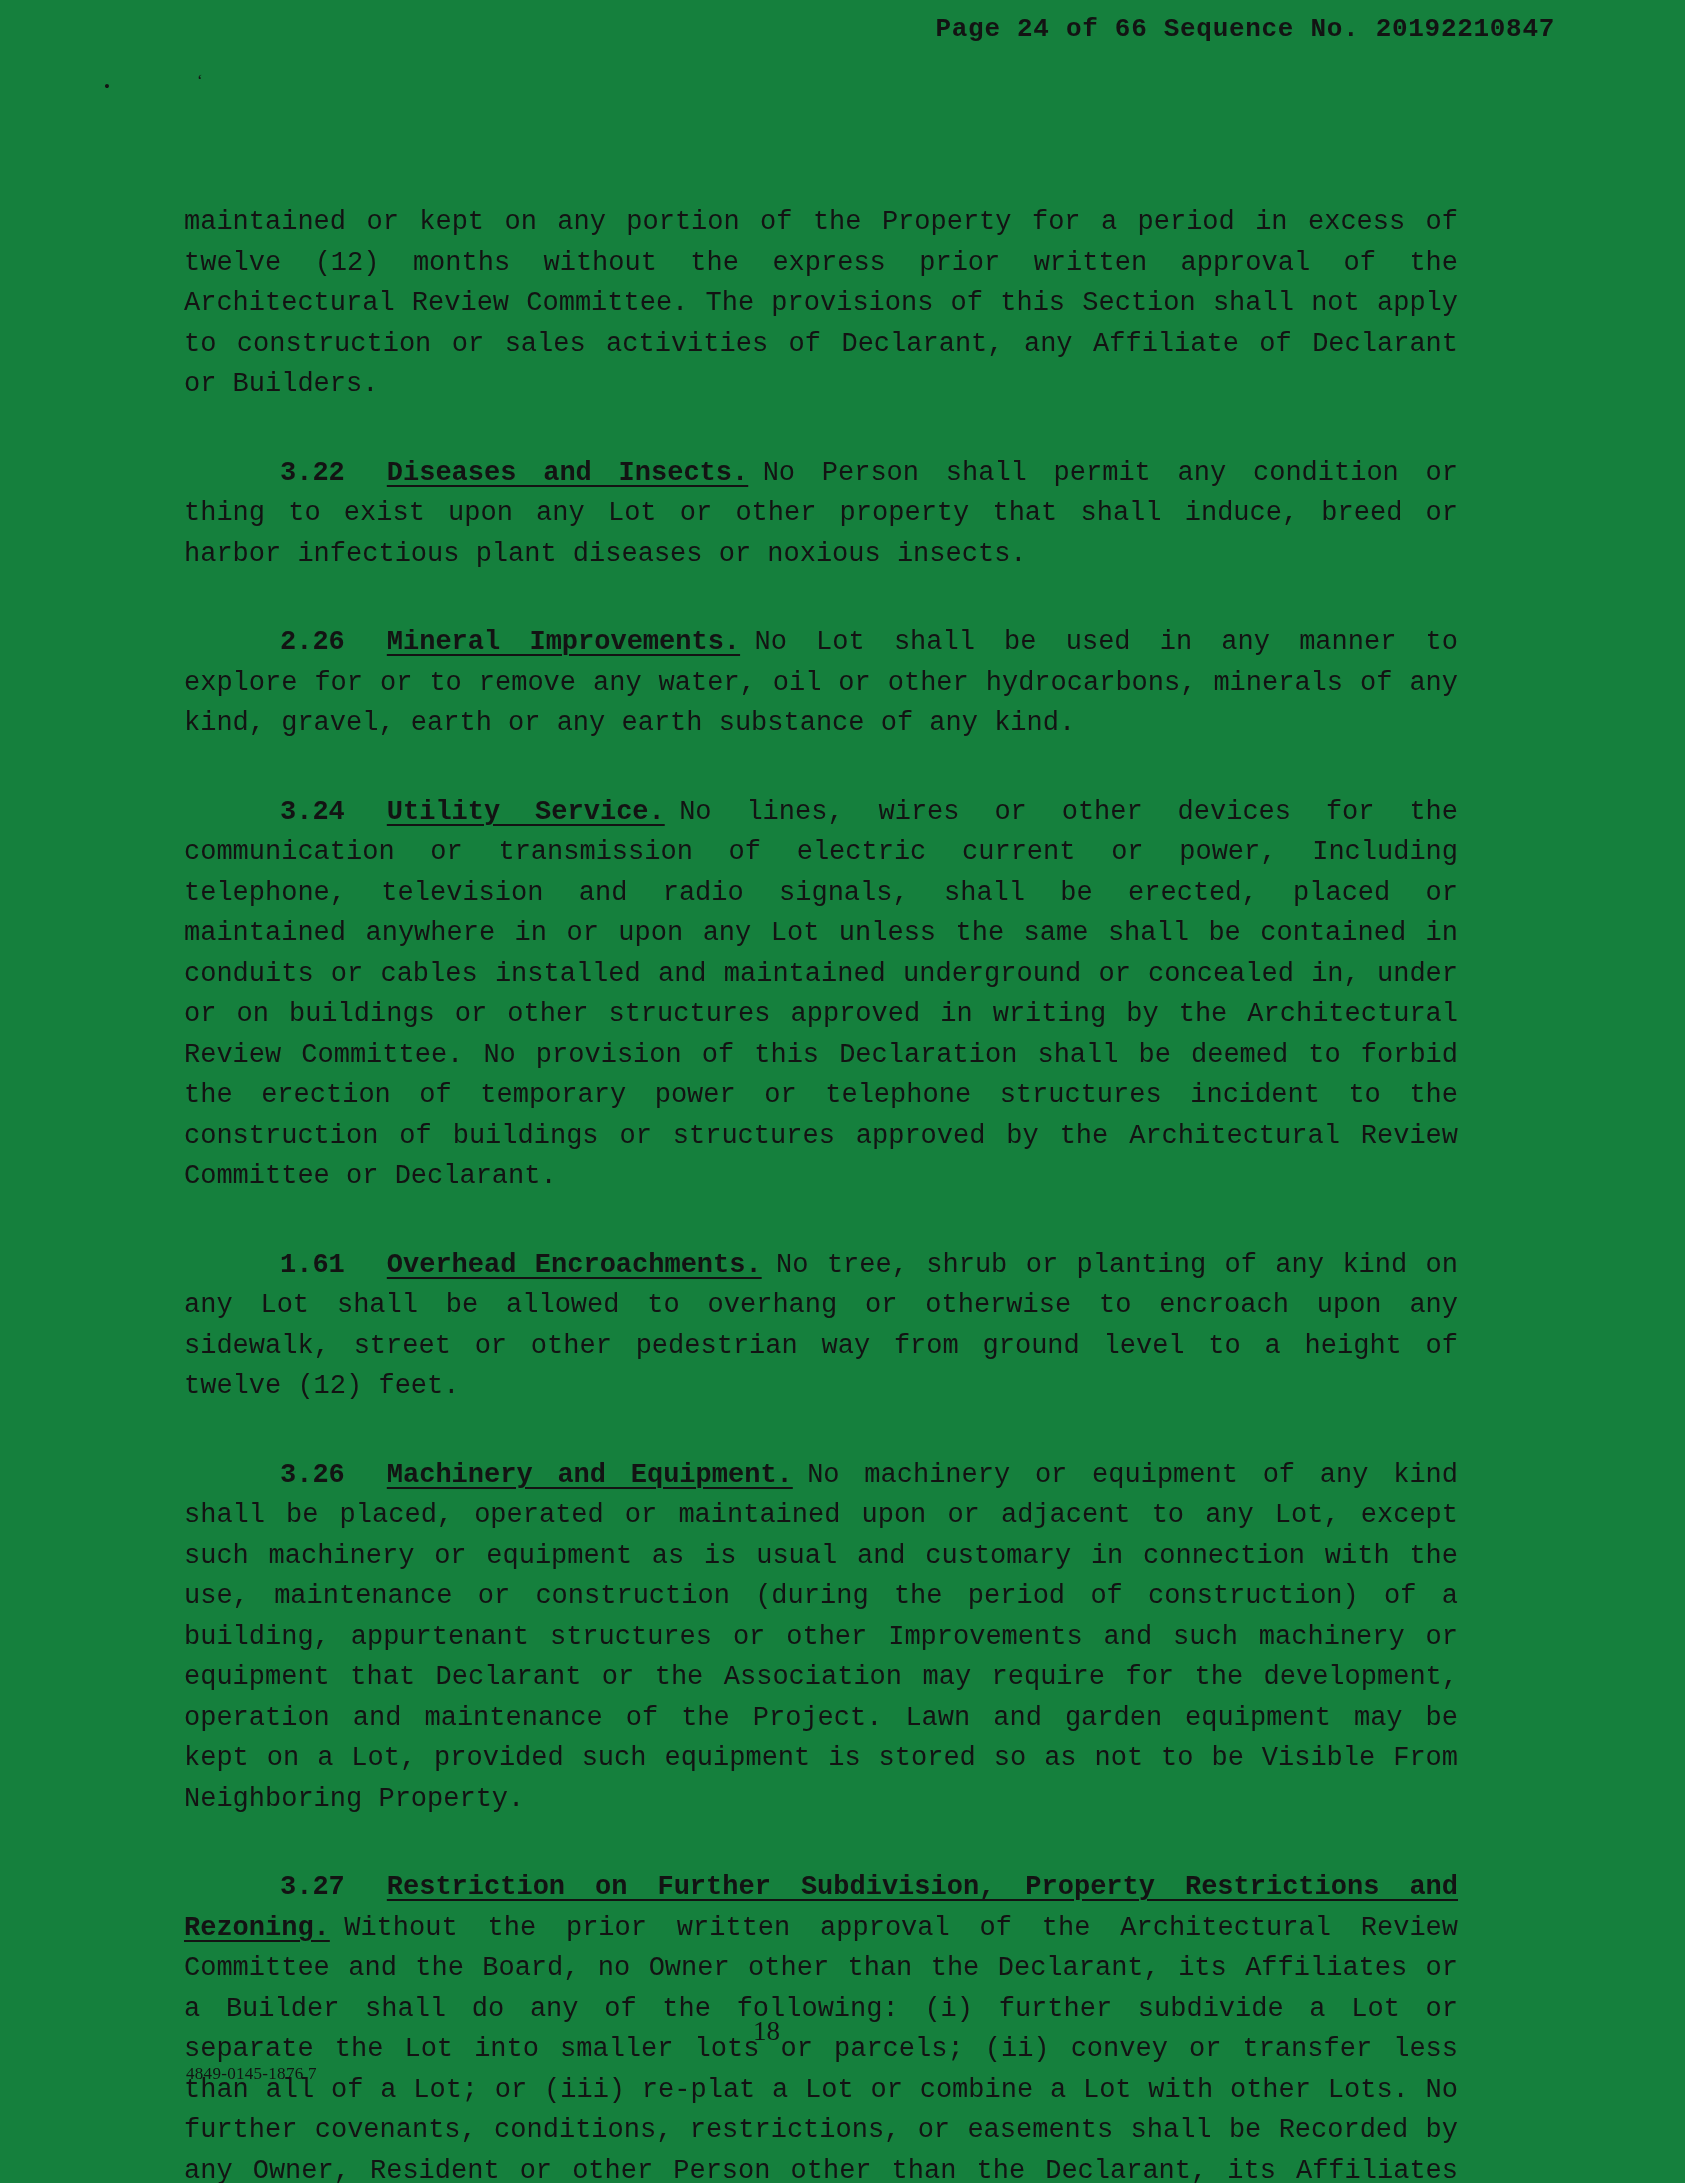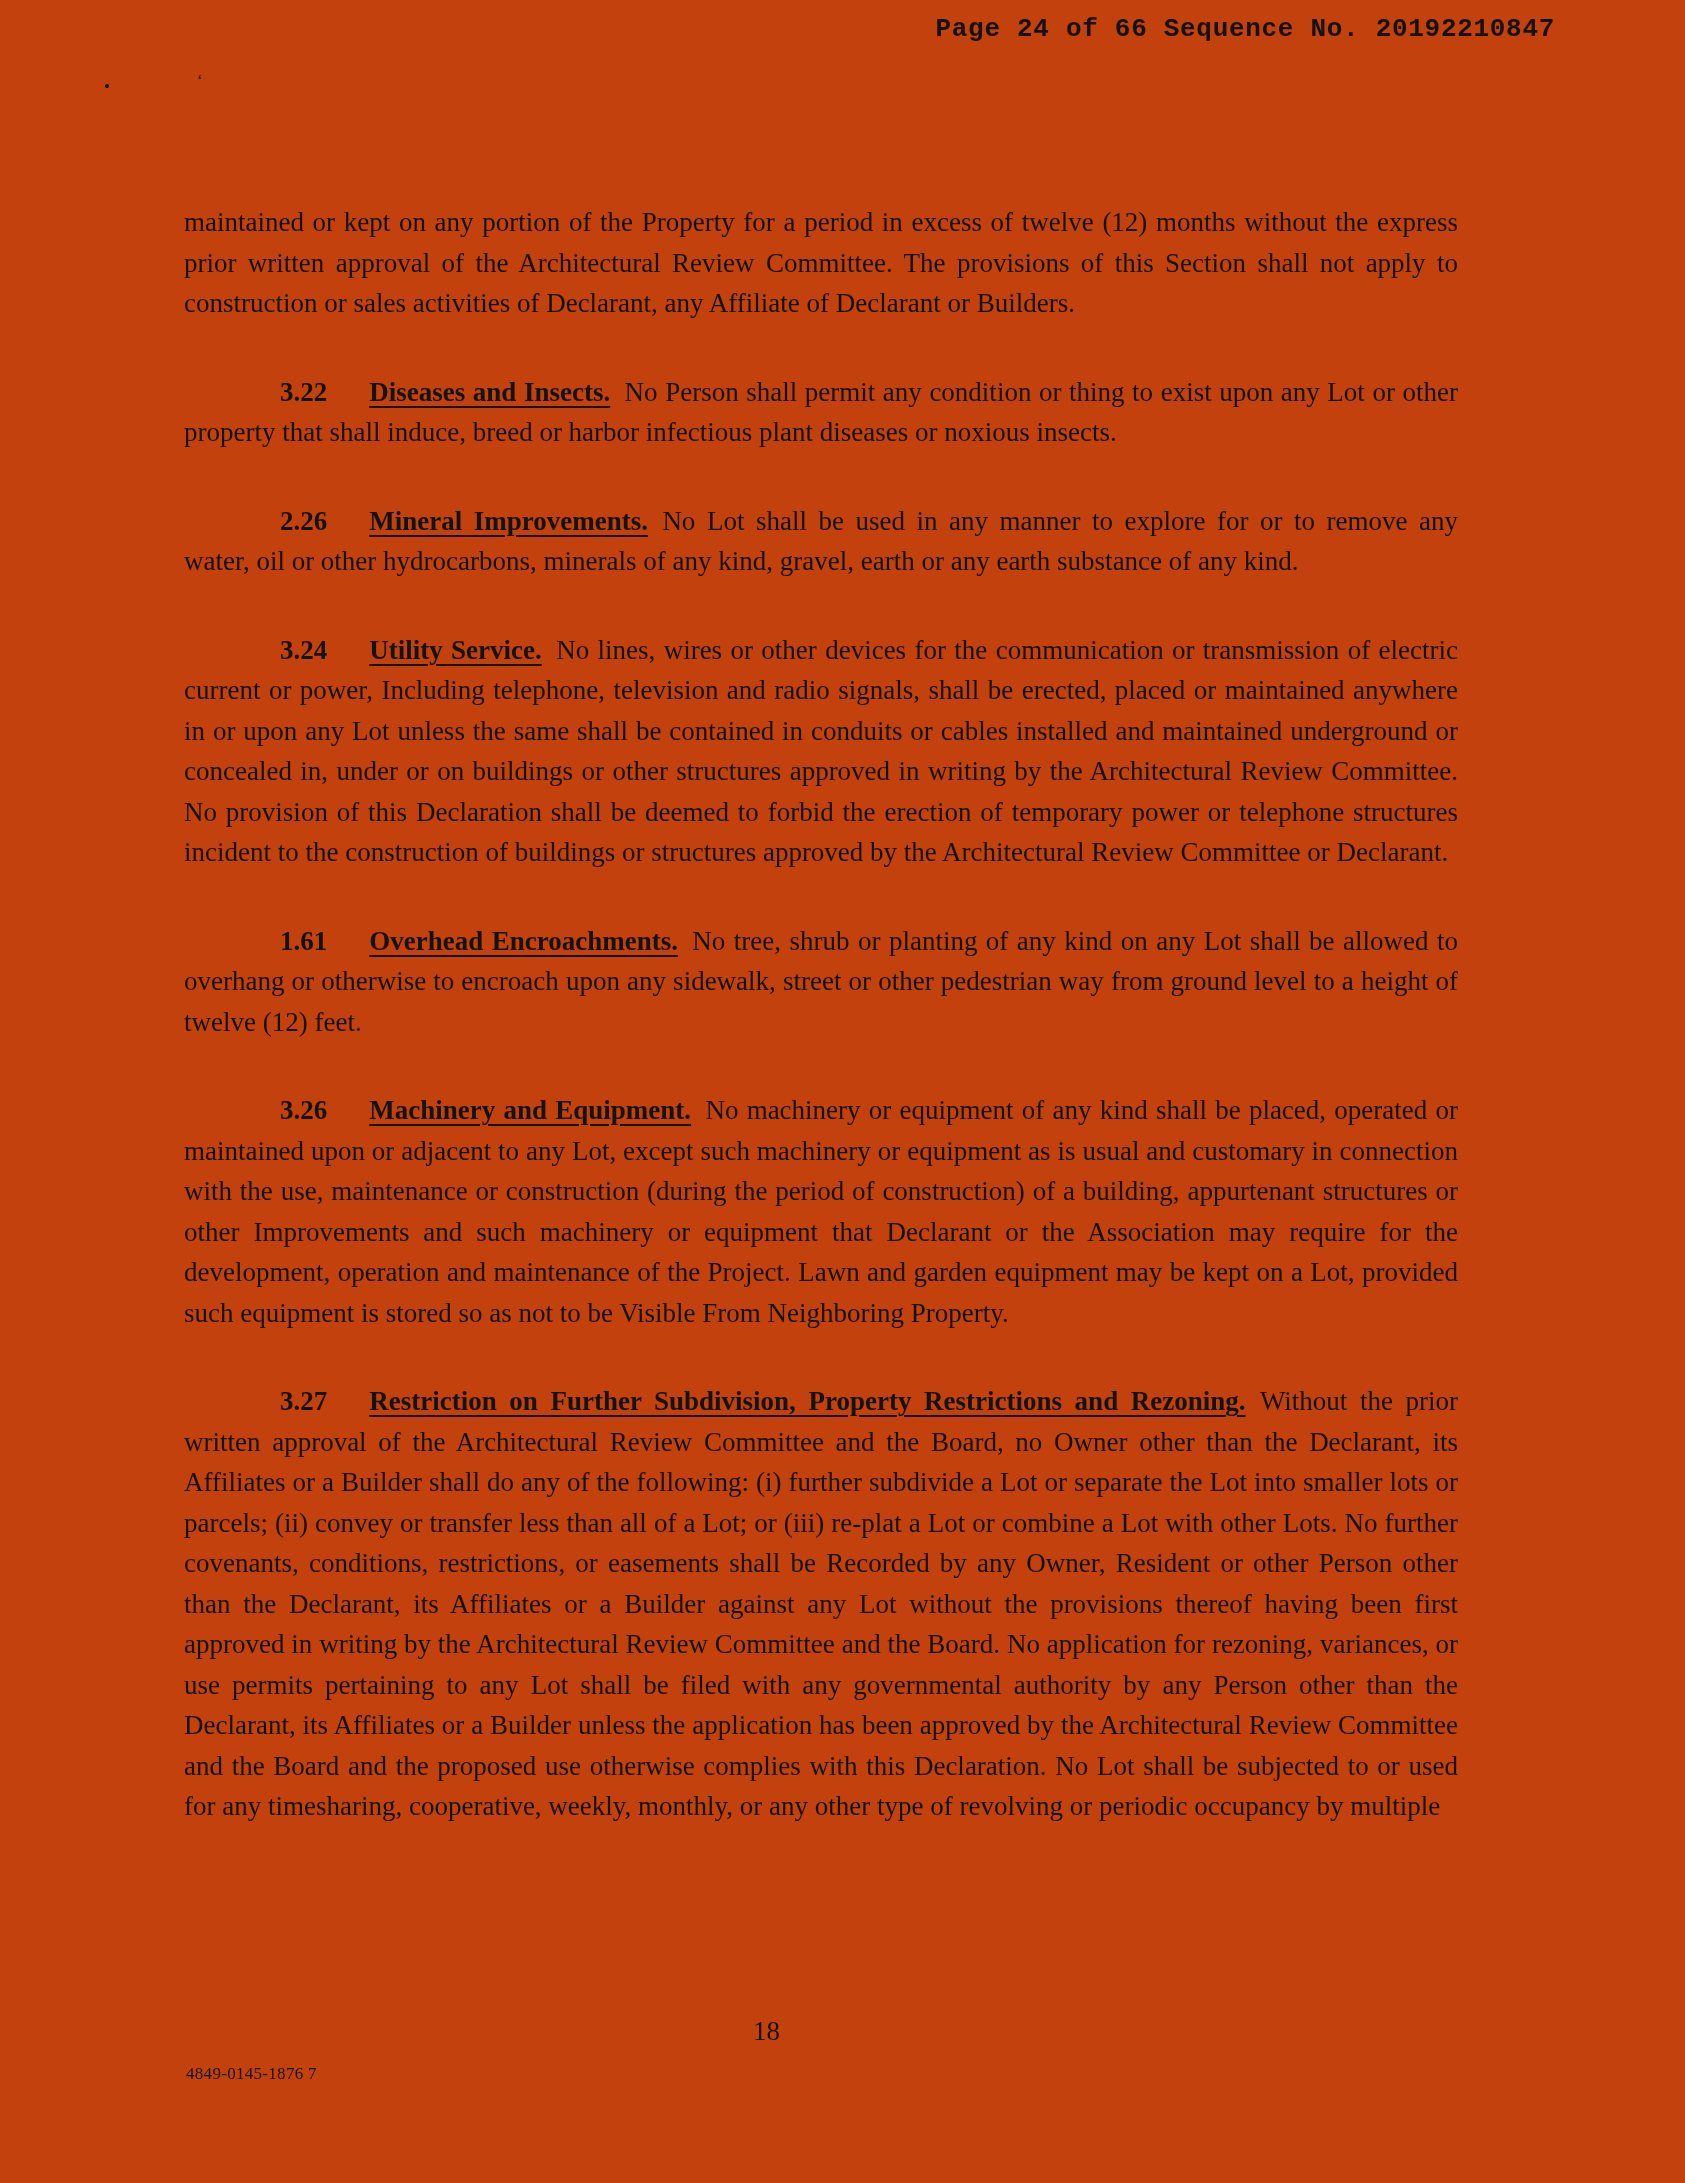--- a/index.html
+++ b/index.html
@@ -1,20 +1,20 @@
 <!DOCTYPE html>
 <html style="font-size:10.5px"><head>
 <meta charset="utf-8">
 <style>
   html, body { margin: 0; padding: 0; background: #e8e8e8; }
   .page {
     position: relative;
     width: 1685px;
     height: 2183px;
-    background: #c2410c;
+    background: #15803d;
     font-family: "Liberation Serif", serif;
     color: #131313;
     overflow: hidden;
   }
   .page-header {
     position: absolute;
     top: 14.4px;
     right: 130px;
     font-family: "Liberation Mono", "DejaVu Sans Mono", monospace;
     font-size: 26px;
@@ -38,20 +38,21 @@
     position: absolute;
     left: 184px;
     top: 202px;
     width: 1274px;
   }
   .para {
     font-size: 27px;
     line-height: 1.5;
     text-align: justify;
     margin: 0 0 38px 0;
+    font-family: Liberation Mono, monospace;
   }
   .para.section { text-indent: 96px; margin-top: 48px; }
   .num { font-weight: 700; }
   .tab { display: inline-block; width: 42px; }
   .gap { display: inline-block; width: 14.4px; }
   .title {
     font-weight: 700;
     text-decoration: underline;
     text-decoration-thickness: 2px;
     text-underline-offset: 4.6px;

